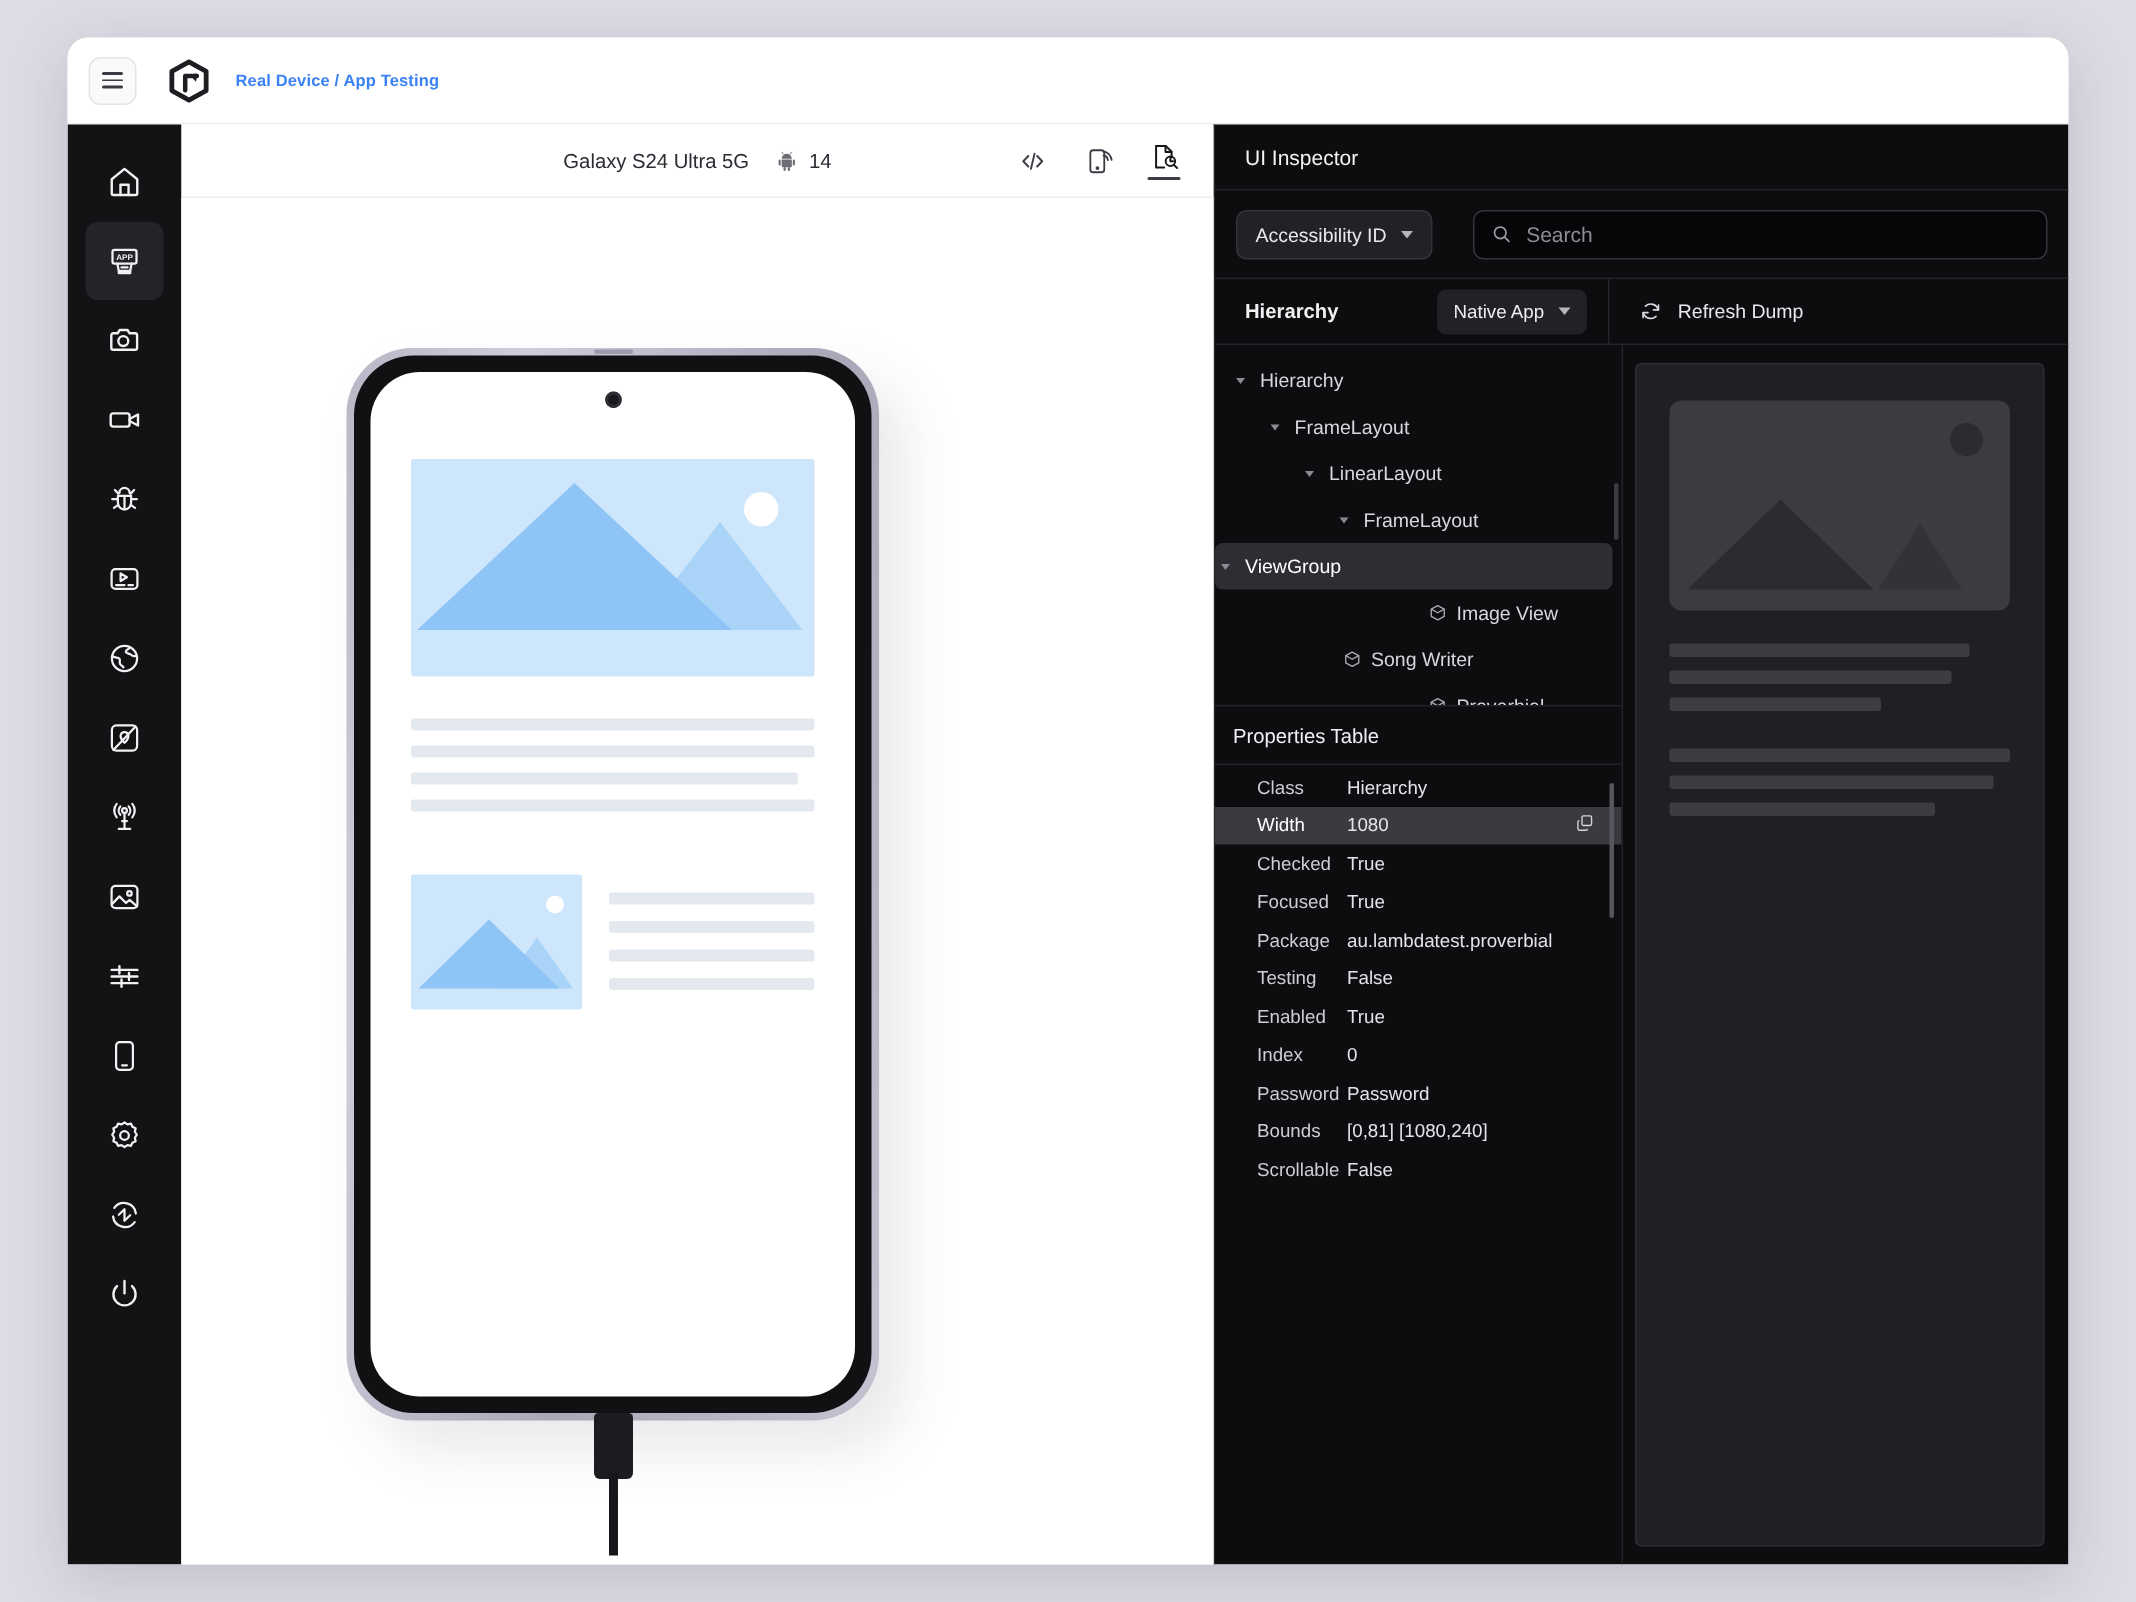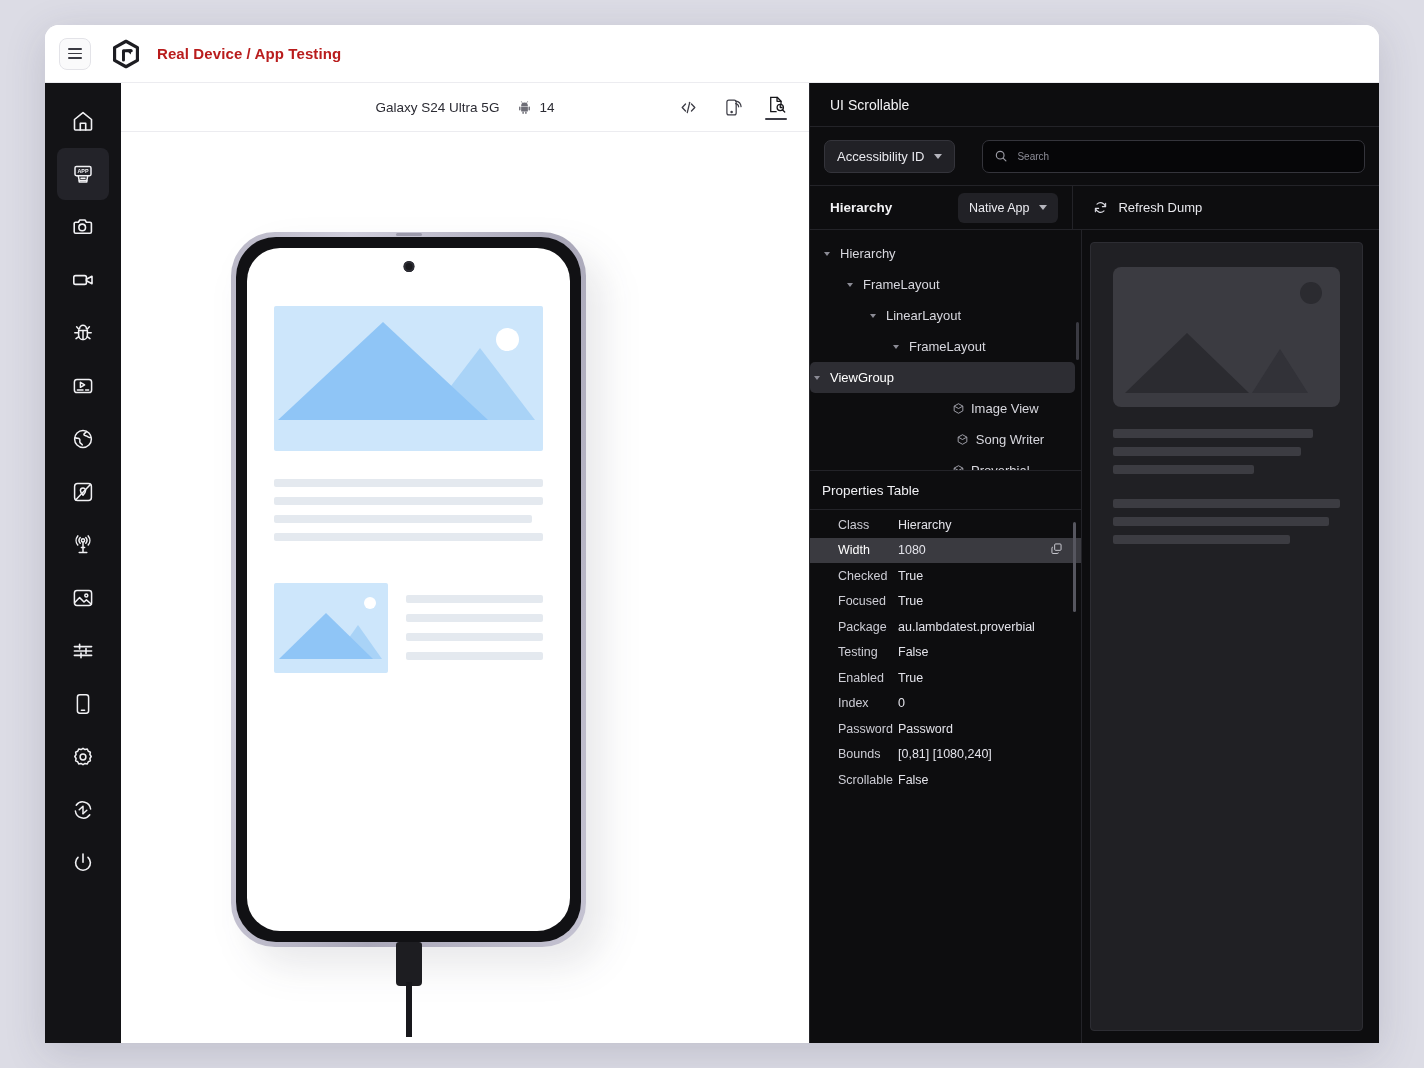--- a/index.html
+++ b/index.html
@@ -40,23 +40,23 @@
     background: #fafafb;
     display: flex; flex-direction: column;
     align-items: center; justify-content: center;
     gap: 3px;
     cursor: pointer;
   }
   .hamburger span { display:block; width:14px; height:1.6px; background:#3a3a42; border-radius:1px; }
   .brand-logo { margin-left: 18px; width: 34px; height: 34px; display:flex; align-items:center; justify-content:center; }
   .brand-title {
     margin-left: 14px;
-    font-size: 15px;
+    font-size: 11px;
     font-weight: 600;
-    color: #b91c1c;
+    color: #3b82f6;
     letter-spacing: .1px;
   }
 
   
   #body-row { flex: 1; display: flex; min-height: 0; }
 
   
   #sidebar {
     width: 76px; flex: 0 0 76px;
     background: #131316;
@@ -221,21 +221,21 @@
   .search-box {
     flex: 1; height: 33px;
     background: #060608;
     border: 1px solid #34343b;
     border-radius: 7px;
     display: flex; align-items: center; gap: 9px;
     padding: 0 11px;
   }
   .search-box input {
     flex:1; background: transparent; border:none; outline:none;
-    color: #eab308; font-size: 10px;
+    color: #eab308; font-size: 14px;
     font-family: "Liberation Sans", sans-serif;
   }
   .search-box input::placeholder { color: #8d8d97; }
 
   #insp-main {
     flex: 1; display: flex; flex-direction: column;
     border-top: 1px solid #232328;
     min-height: 0;
   }
   #hier-bar {
@@ -563,21 +563,21 @@
             </div>
           </div>
           <div id="cable"></div>
           <div id="cable-wire"></div>
         </div>
       </div>
     </div>
 
     <div id="inspector">
 
-      <div id="insp-title">UI Scrollable</div>
+      <div id="insp-title">UI Inspector</div>
 
       <div id="insp-searchbar">
         <div class="pill-select">
           <span>Accessibility ID</span>
           <span class="caret"></span>
         </div>
         <div class="search-box">
           <svg width="14" height="14" viewBox="0 0 24 24" fill="none" stroke="#9b9ba4" stroke-width="2" stroke-linecap="round">
             <circle cx="10.6" cy="10.6" r="6.6"></circle>
             <path d="M15.6 15.6 L20.4 20.4"></path>
@@ -645,21 +645,21 @@
                 <div class="tree-row" style="padding-left: 125px;">
                   <span class="tw"></span>
                   <span class="node-ico">
                     <svg width="13" height="13" viewBox="0 0 24 24" fill="none" stroke="#a9a9b3" stroke-width="1.7" stroke-linejoin="round">
                       <path d="M12 3.2 L20 7.6 L12 12 L4 7.6 Z"></path>
                       <path d="M4 7.6 v8.8 L12 20.8 L20 16.4 V7.6"></path>
                     </svg>
                   </span>
                   <span style="margin-left: 4px;">Image View</span>
                 </div>
-                <div class="tree-row" style="padding-left: 99px; justify-content: center;">
+                <div class="tree-row" style="padding-left: 68px;">
                   <span class="tw"></span>
                   <span class="node-ico">
                     <svg width="13" height="13" viewBox="0 0 24 24" fill="none" stroke="#a9a9b3" stroke-width="1.7" stroke-linejoin="round">
                       <path d="M12 3.2 L20 7.6 L12 12 L4 7.6 Z"></path>
                       <path d="M4 7.6 v8.8 L12 20.8 L20 16.4 V7.6"></path>
                     </svg>
                   </span>
                   <span style="margin-left: 4px;">Song Writer</span>
                 </div>
                 <div class="tree-row" style="padding-left: 125px;">

